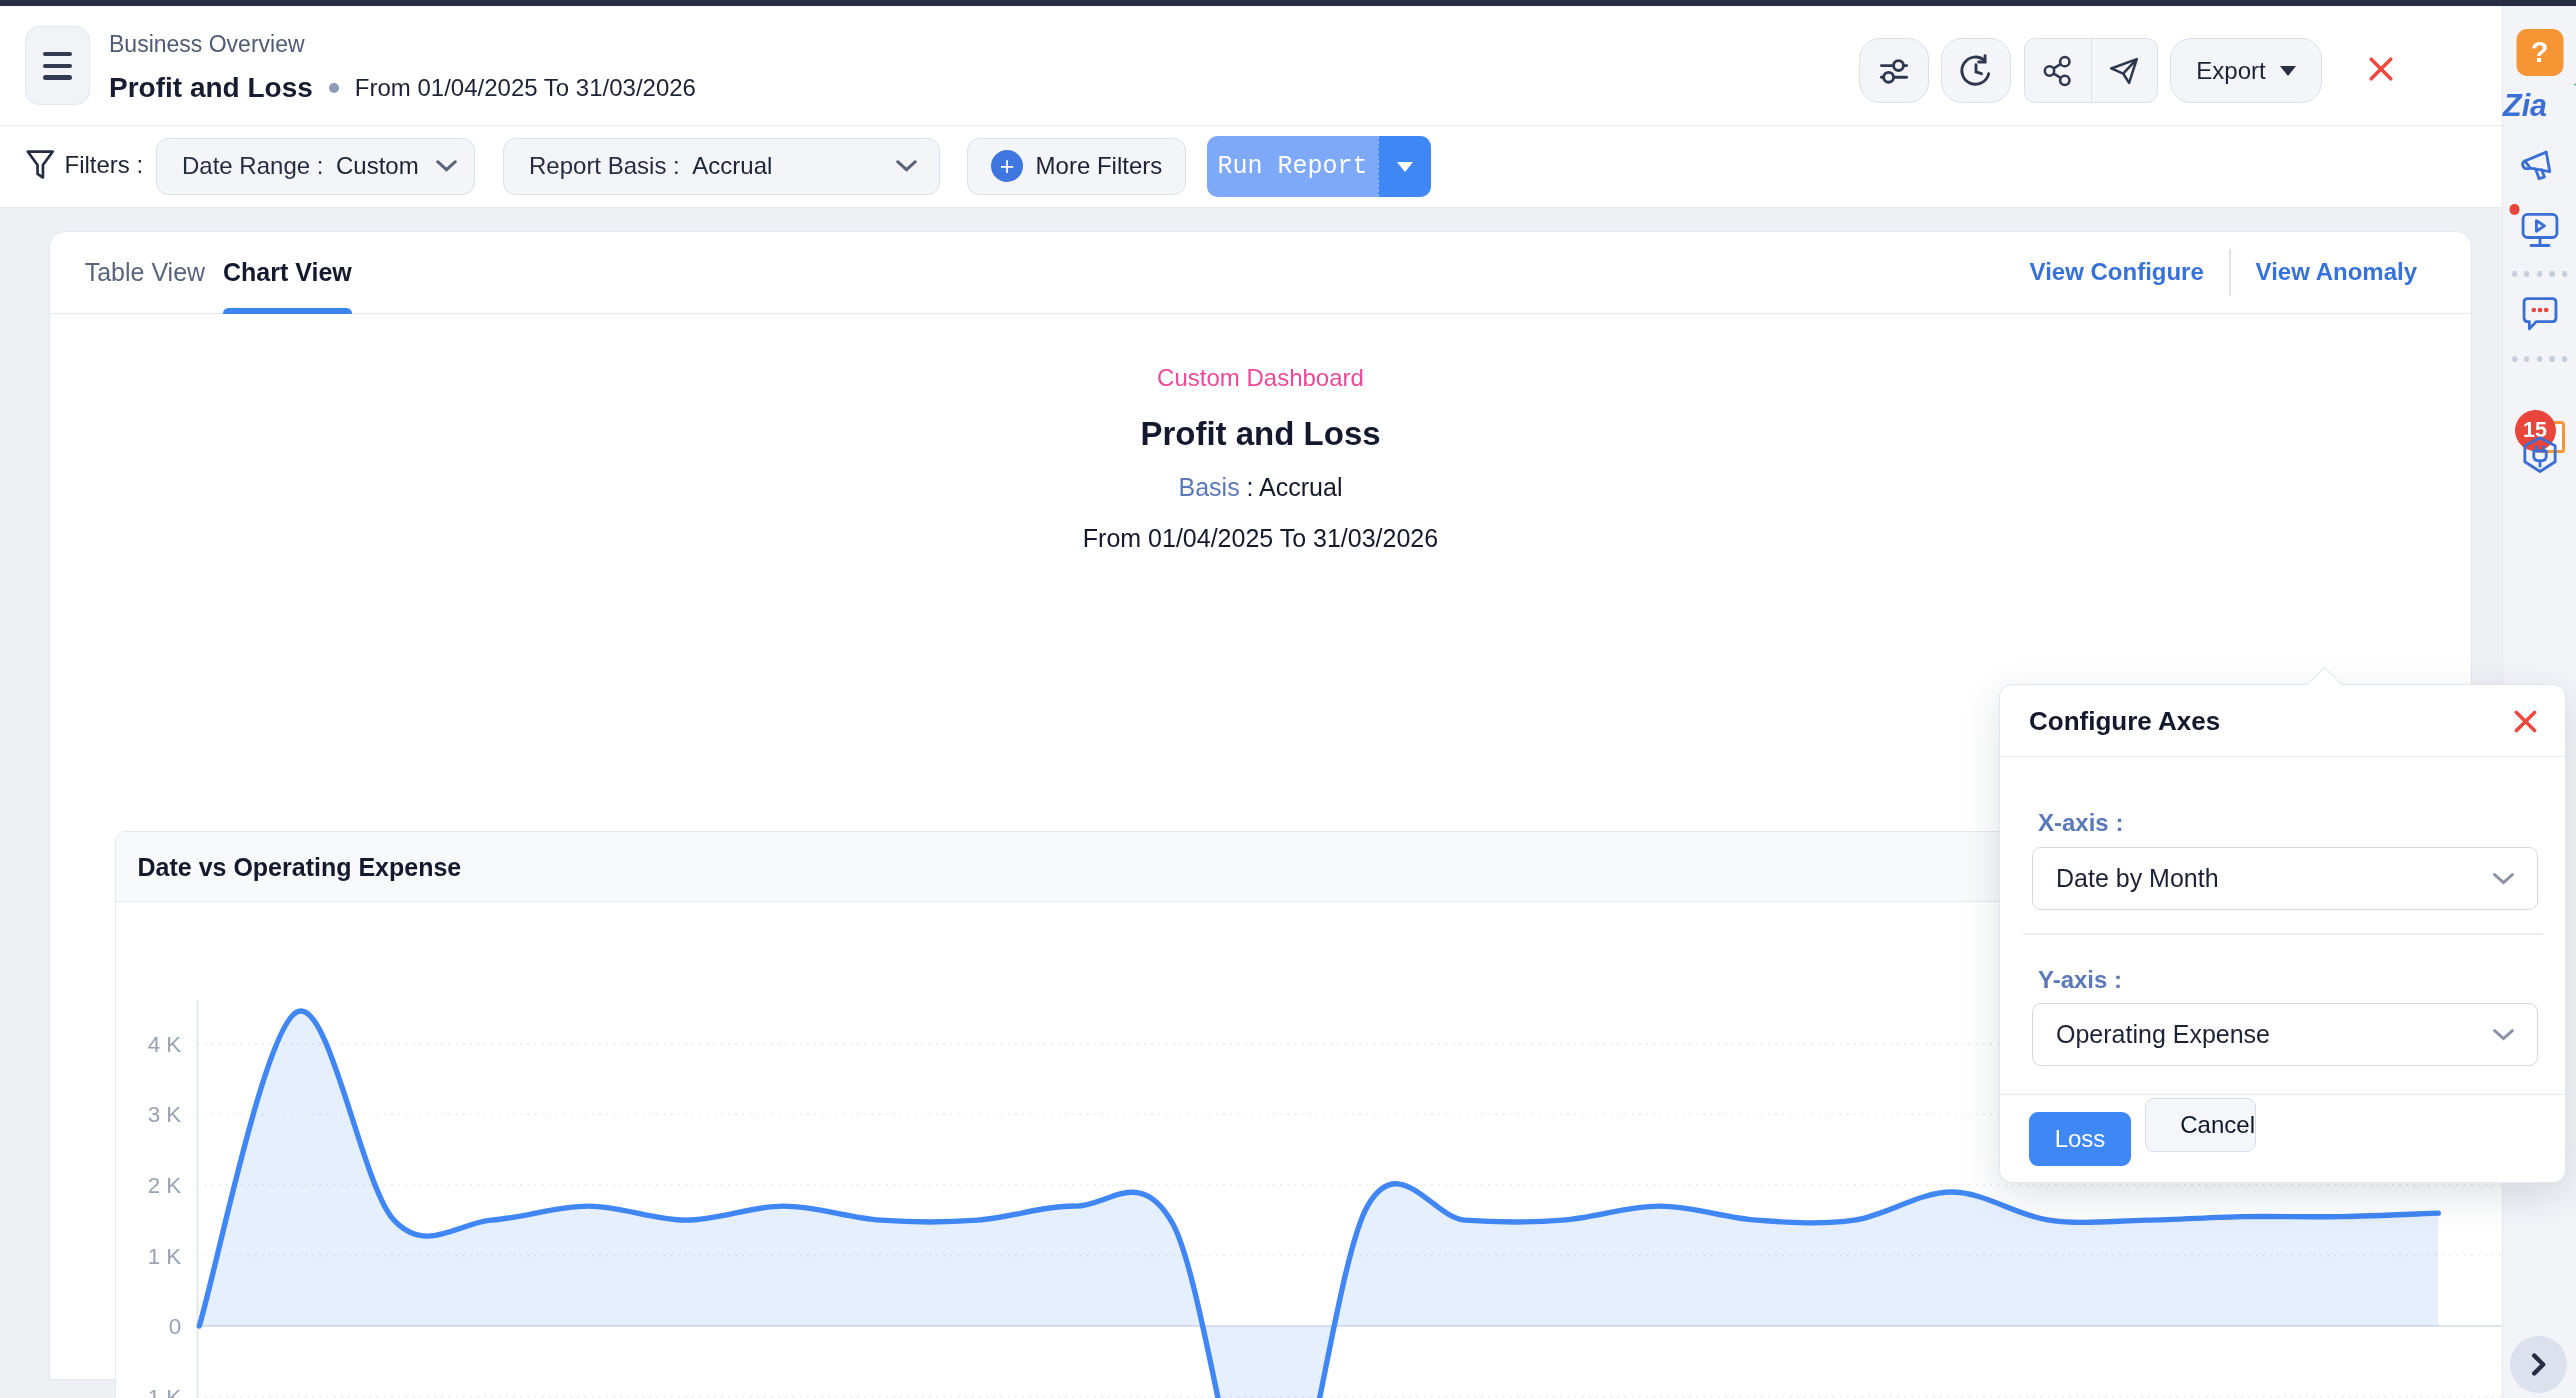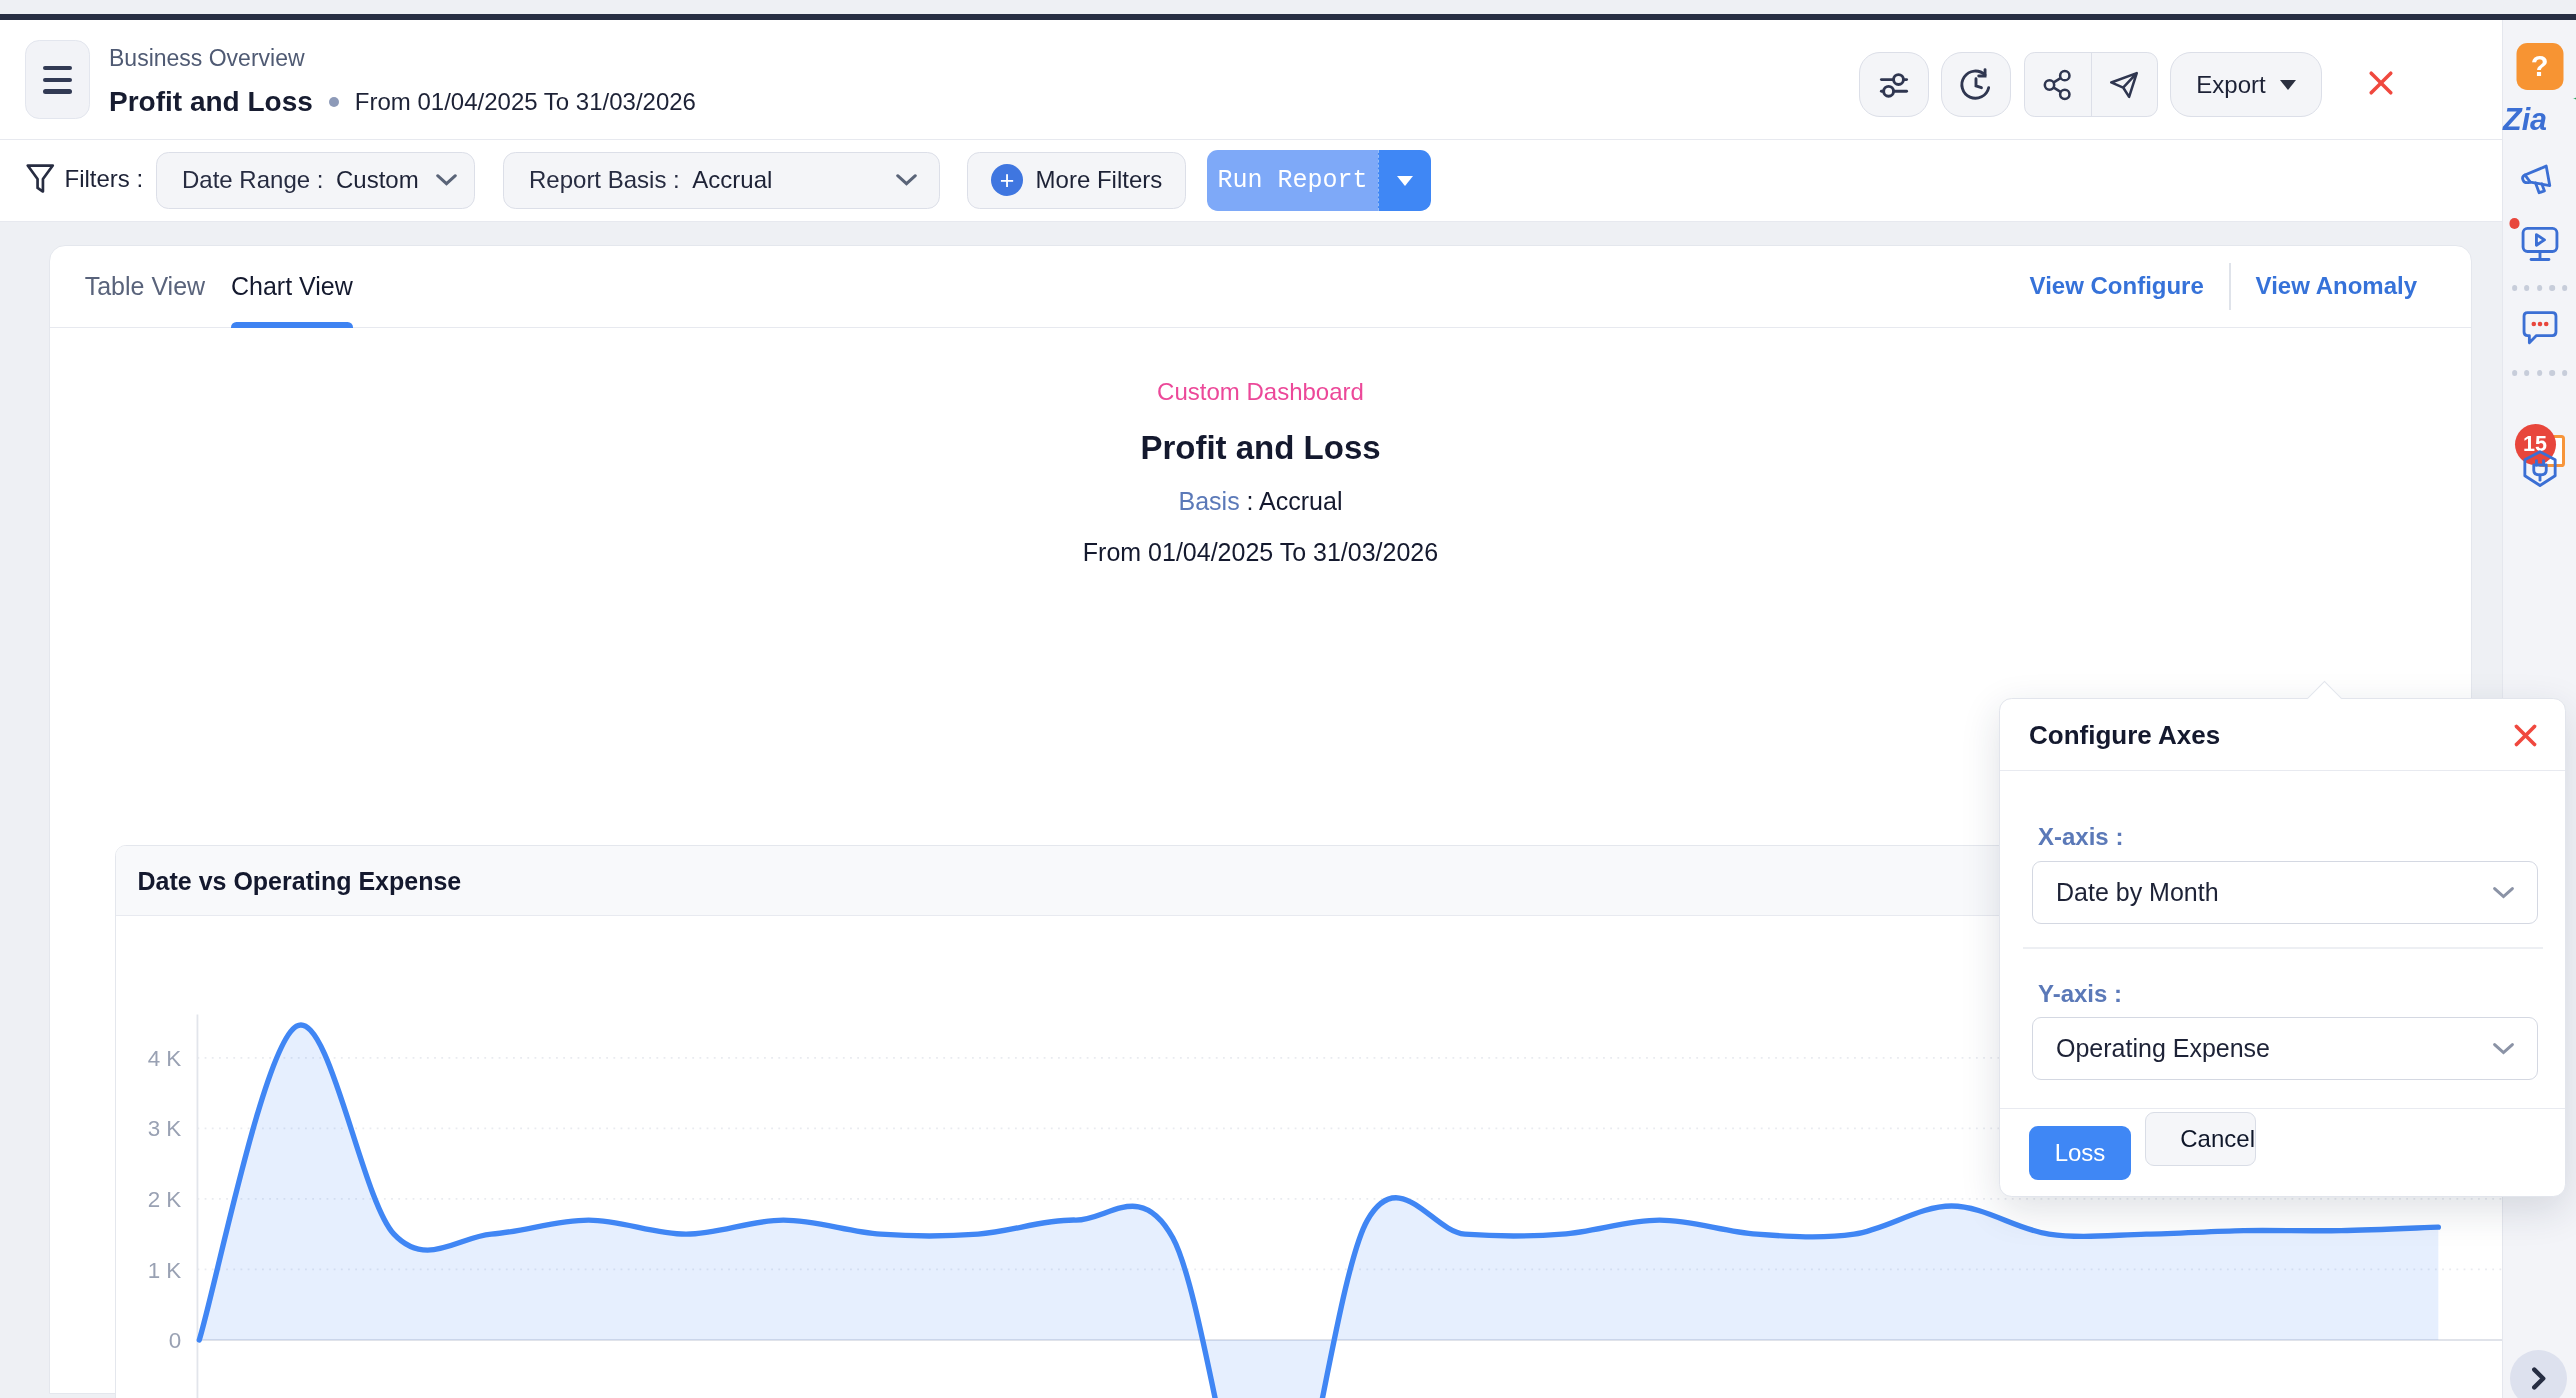--- a/index.html
+++ b/index.html
@@ -1,18 +1,18 @@
 <!DOCTYPE html>
 <html style="font-size:14.3px"><head>
 <meta charset="utf-8">
 <style>
   * { margin:0; padding:0; box-sizing:border-box; }
   html,body { width:2576px; height:1399px; overflow:hidden; }
   body { font-family:"Liberation Sans","DejaVu Sans",sans-serif; background:#eef0f4; }
-  #root { position:absolute; inset:0; width:2576px; height:1322px;margin-top:14px; }
+  #root { position:absolute; inset:0; width:2576px; height:1322px; }
 
   
   .topbar { position:absolute; left:0; top:0; width:2576px; height:6.3px; background:#272e43; }
   .header { position:absolute; left:0; top:6.3px; width:2502px; height:120px; background:#fff; border-bottom:1.8px solid #e7e9ef; }
   .hamburger-btn { position:absolute; left:25px; top:20px; width:65px; height:79px; background:#f2f3f7; border:1.8px solid #e3e6ee; border-radius:14.3px; display:flex; flex-direction:column; justify-content:center; align-items:center; gap:7.2px; cursor:pointer; }
   .hamburger-btn span { width:29px; height:4.5px; border-radius:2.7px; background:#323a54; }
   .breadcrumb { position:absolute; left:109px; top:25px; font-size:23px; color:#4f5a73; }
   .title-row { position:absolute; left:109px; top:66px; display:flex; align-items:center; gap:16px; }
   .page-title { font-size:28px; font-weight:bold; color:#171c30; }
   .title-dot { width:10px; height:10px; border-radius:50%; background:#8d9ab8; }
@@ -40,21 +40,21 @@
   .run-report { position:absolute; left:1207px; top:10px; height:61px; display:flex; border-radius:10.8px; overflow:hidden; cursor:pointer; }
   .run-main { width:171px; background:#7ea9f8; color:#fff; font-size:25px; display:flex; align-items:center; justify-content:center;font-family:Liberation Mono, monospace; }
   .run-caret { width:53px; background:#3f87f5; display:flex; align-items:center; justify-content:center; border-left:1.8px dashed rgba(255,255,255,.45); }
   .run-caret .caret-down { border-top-color:#fff; }
 
   
   .card { position:absolute; left:49px; top:231px; width:2423px; height:1149px; background:#fff; border:1.8px solid #e4e7ed; border-radius:16px 16px 0 0; }
   .tabs-row { position:absolute; left:0; top:0; width:100%; height:82px; border-bottom:1.8px solid #e7e9ef; }
   .tab { position:absolute; top:0; height:80px; display:flex; align-items:center; font-size:25px; cursor:pointer; }
   .tab.table { left:11.7px; padding:0 23px; color:#59637b; }
-  .tab.chart { left:158px; padding:0 23px; color:#14192e; font-weight:normal; }
+  .tab.chart { left:150px; padding:0 23px; color:#14192e; font-weight:bold; }
   .tab.chart:after { content:""; position:absolute; left:23px; right:23px; bottom:-1.8px; height:6.3px; border-radius:5.4px 5.4px 0 0; background:#3e83f2; }
   .view-links { position:absolute; right:29px; top:0; height:80px; display:flex; align-items:center; }
   .view-link { font-size:24px; font-weight:bold; color:#3672d9; cursor:pointer; padding:0 25px; }
   .vdiv { width:1.8px; height:47px; background:#dfe3ea; }
 
   .center-head { position:absolute; left:0; top:82px; width:100%; text-align:center; }
   .dash-link { margin-top:50px; font-size:24px; color:#ec4899; cursor:pointer; display:inline-block; }
   .report-title { margin-top:23px; font-size:33px; font-weight:bold; color:#14192e; }
   .basis-line { margin-top:20px; font-size:25px; color:#14192e; }
   .basis-line .b { color:#5b79b8; }

